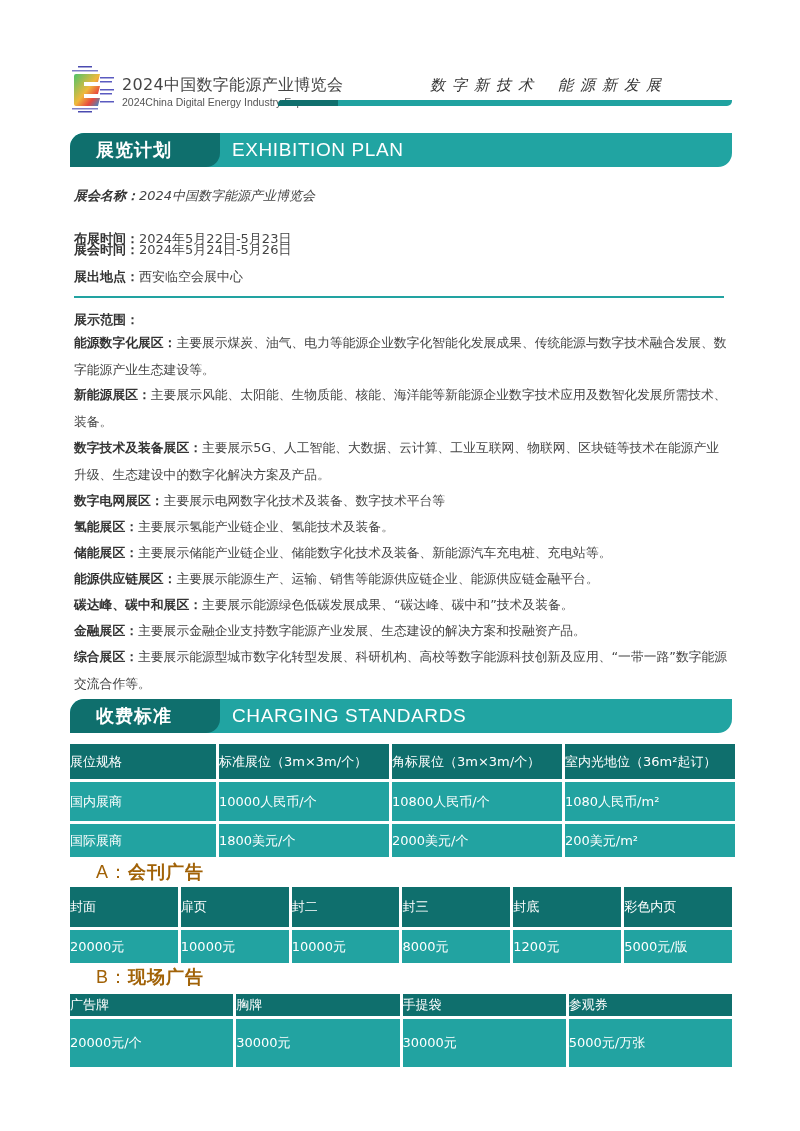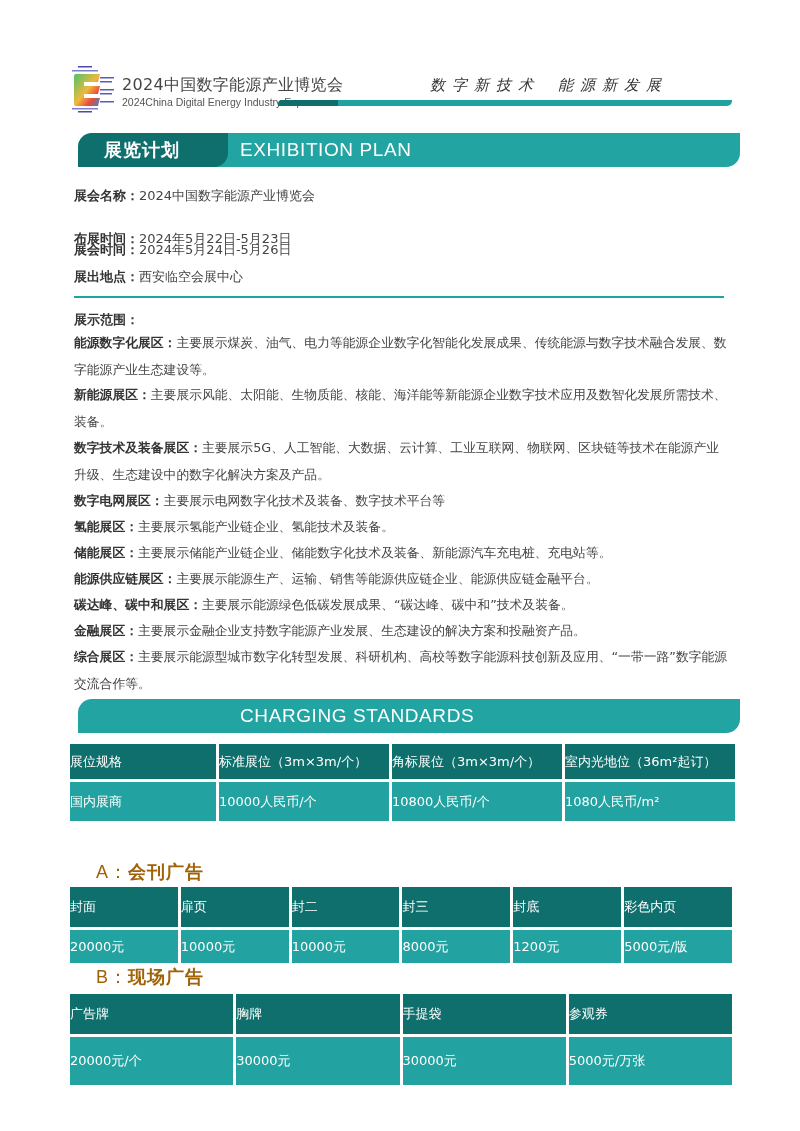--- a/index.html
+++ b/index.html
@@ -10,21 +10,21 @@
   .header { position: absolute; left: 70px; top: 64px; width: 662px; height: 50px; }
   .logo { position: absolute; left: 0; top: 0; width: 46px; height: 50px; }
   .title-cn { position: absolute; left: 52px; top: 11px; font-size: 16px; color: #444; letter-spacing: 0.3px; white-space: nowrap; }
   .title-en { position: absolute; left: 52px; top: 32px; font-size: 10.5px; color: #555; white-space: nowrap; font-family: "Liberation Sans", sans-serif; }
   .slogan { position: absolute; left: 360px; top: 12px; font-size: 15px; color: #333; font-style: italic; letter-spacing: 7px; white-space: nowrap; }
   .slogan .gap { display: inline-block; width: 18px; }
   .header-line { position: absolute; left: 268px; top: 36px; width: 394px; height: 6px; background: #20a2a0; border-radius: 0 0 5px 0; }
   .header-line-dark { position: absolute; left: 208px; top: 36px; width: 62px; height: 6px; background: #106f6d; border-radius: 4px 0 0 0; }
 
   
-  .banner { position: absolute; left: 70px; width: 662px; height: 34px; background: #21a4a2; border-radius: 14px 0 14px 0; overflow: hidden; margin-left: 8px; }
+  .banner { position: absolute; left: 70px; width: 662px; height: 34px; background: #21a4a2; border-radius: 14px 0 14px 0; overflow: hidden; }
   .banner .cn { position: absolute; left: 0; top: 0; width: 150px; height: 34px; background: #0f6f6d; border-radius: 14px 0 14px 0; color: #fff; font-size: 18px; font-weight: bold; line-height: 34px; padding-left: 26px; letter-spacing: 1px; }
   .banner .en { position: absolute; left: 162px; top: 0; line-height: 34px; color: #fff; font-size: 19px; letter-spacing: 0.6px; font-family: "Liberation Sans", sans-serif; }
 
   
   .info { position: absolute; left: 74px; font-size: 13px; color: #444; white-space: nowrap; }
   .info b { color: #333; font-weight: bold; }
   .divider { position: absolute; left: 74px; top: 296px; width: 650px; height: 2px; background: #22a3a1; }
 
   .scope-title { position: absolute; left: 74px; top: 311px; font-size: 13px; font-weight: bold; color: #333; }
   .para { position: absolute; left: 74px; width: 656px; font-size: 12.8px; line-height: 26.5px; color: #444; }
@@ -73,41 +73,42 @@
   </div>
   <div class="header-line-dark"></div>
   <div class="header-line"></div>
 </div>
 
 <div class="banner" style="top:133px;">
   <div class="cn">展览计划</div>
   <div class="en">EXHIBITION PLAN</div>
 </div>
 
-<div class="info" style="top:187px;"><b>展会名称：</b><span>2024中国数字能源产业博览会</span></div>
+<div class="info" style="top:187px;font-style:italic;"><b>展会名称：</b><span>2024中国数字能源产业博览会</span></div>
 <div class="info" style="top:214px;margin-top:16px;"><b>布展时间：</b><span>2024年5月22日-5月23日</span></div>
 <div class="info" style="top:241px;"><b>展会时间：</b><span>2024年5月24日-5月26日</span></div>
 <div class="info" style="top:268px;"><b>展出地点：</b><span>西安临空会展中心</span></div>
 
 <div class="divider"></div>
 
 <div class="scope-title">展示范围：</div>
 
 <div class="para" style="top:330px;"><b>能源数字化展区：</b><span>主要展示煤炭、油气、电力等能源企业数字化智能化发展成果、传统能源与数字技术融合发展、数字能源产业生态建设等。</span></div>
 <div class="para" style="top:382px;"><b>新能源展区：</b><span>主要展示风能、太阳能、生物质能、核能、海洋能等新能源企业数字技术应用及数智化发展所需技术、装备。</span></div>
 <div class="para" style="top:435px;"><b>数字技术及装备展区：</b><span>主要展示5G、人工智能、大数据、云计算、工业互联网、物联网、区块链等技术在能源产业升级、生态建设中的数字化解决方案及产品。</span></div>
 <div class="para" style="top:488px;"><b>数字电网展区：</b><span>主要展示电网数字化技术及装备、数字技术平台等</span></div>
 <div class="para" style="top:514px;"><b>氢能展区：</b><span>主要展示氢能产业链企业、氢能技术及装备。</span></div>
 <div class="para" style="top:540px;"><b>储能展区：</b><span>主要展示储能产业链企业、储能数字化技术及装备、新能源汽车充电桩、充电站等。</span></div>
 <div class="para" style="top:566px;"><b>能源供应链展区：</b><span>主要展示能源生产、运输、销售等能源供应链企业、能源供应链金融平台。</span></div>
 <div class="para" style="top:592px;"><b>碳达峰、碳中和展区：</b><span>主要展示能源绿色低碳发展成果、“碳达峰、碳中和”技术及装备。</span></div>
 <div class="para" style="top:618px;"><b>金融展区：</b><span>主要展示金融企业支持数字能源产业发展、生态建设的解决方案和投融资产品。</span></div>
 <div class="para" style="top:644px;"><b>综合展区：</b><span>主要展示能源型城市数字化转型发展、科研机构、高校等数字能源科技创新及应用、“一带一路”数字能源交流合作等。</span></div>
 
 <div class="banner" style="top:699px;">
+  <div class="cn">收费标准</div>
   <div class="en">CHARGING STANDARDS</div>
 </div>
 
 <table style="top:741px; width:668px;">
   <colgroup>
       <col style="width:146px">
       <col style="width:170px">
       <col style="width:170px">
       <col style="width:170px">
     </colgroup>
@@ -116,20 +117,26 @@
     <td class="h">展位规格</td>
     <td class="h">标准展位（3m×3m/个）</td>
     <td class="h">角标展位（3m×3m/个）</td>
     <td class="h">室内光地位（36m²起订）</td>
   </tr>
   <tr style="height:39px;">
     <td class="v">国内展商</td>
     <td class="v">10000人民币/个</td>
     <td class="v">10800人民币/个</td>
     <td class="v">1080人民币/m²</td>
+  </tr>
+  <tr style="height:33px;">
+    <td class="v">国际展商</td>
+    <td class="v">1800美元/个</td>
+    <td class="v">2000美元/个</td>
+    <td class="v">200美元/m²</td>
   </tr>
 </tbody>
   </table>
 
 <div class="sub-title" style="top:860px;"><span class="lt">A：</span><span class="cn">会刊广告</span></div>
 <table style="top:884px; width:668px;">
   <tbody>
       <tr style="height:40px;">
     <td class="h">封面</td>
     <td class="h">扉页</td>
@@ -145,21 +152,21 @@
     <td class="v">8000元</td>
     <td class="v">1200元</td>
     <td class="v">5000元/版</td>
   </tr>
 </tbody>
   </table>
 
 <div class="sub-title" style="top:965px;"><span class="lt">B：</span><span class="cn">现场广告</span></div>
 <table style="top:991px; width:668px;">
   <tbody>
-      <tr style="height:40px;padding-left:25px;">
+      <tr style="height:22px;padding-left:25px;">
     <td class="h">广告牌</td>
     <td class="h">胸牌</td>
     <td class="h">手提袋</td>
     <td class="h">参观券</td>
   </tr>
   <tr style="height:48px;">
     <td class="v">20000元/个</td>
     <td class="v">30000元</td>
     <td class="v">30000元</td>
     <td class="v">5000元/万张</td>

